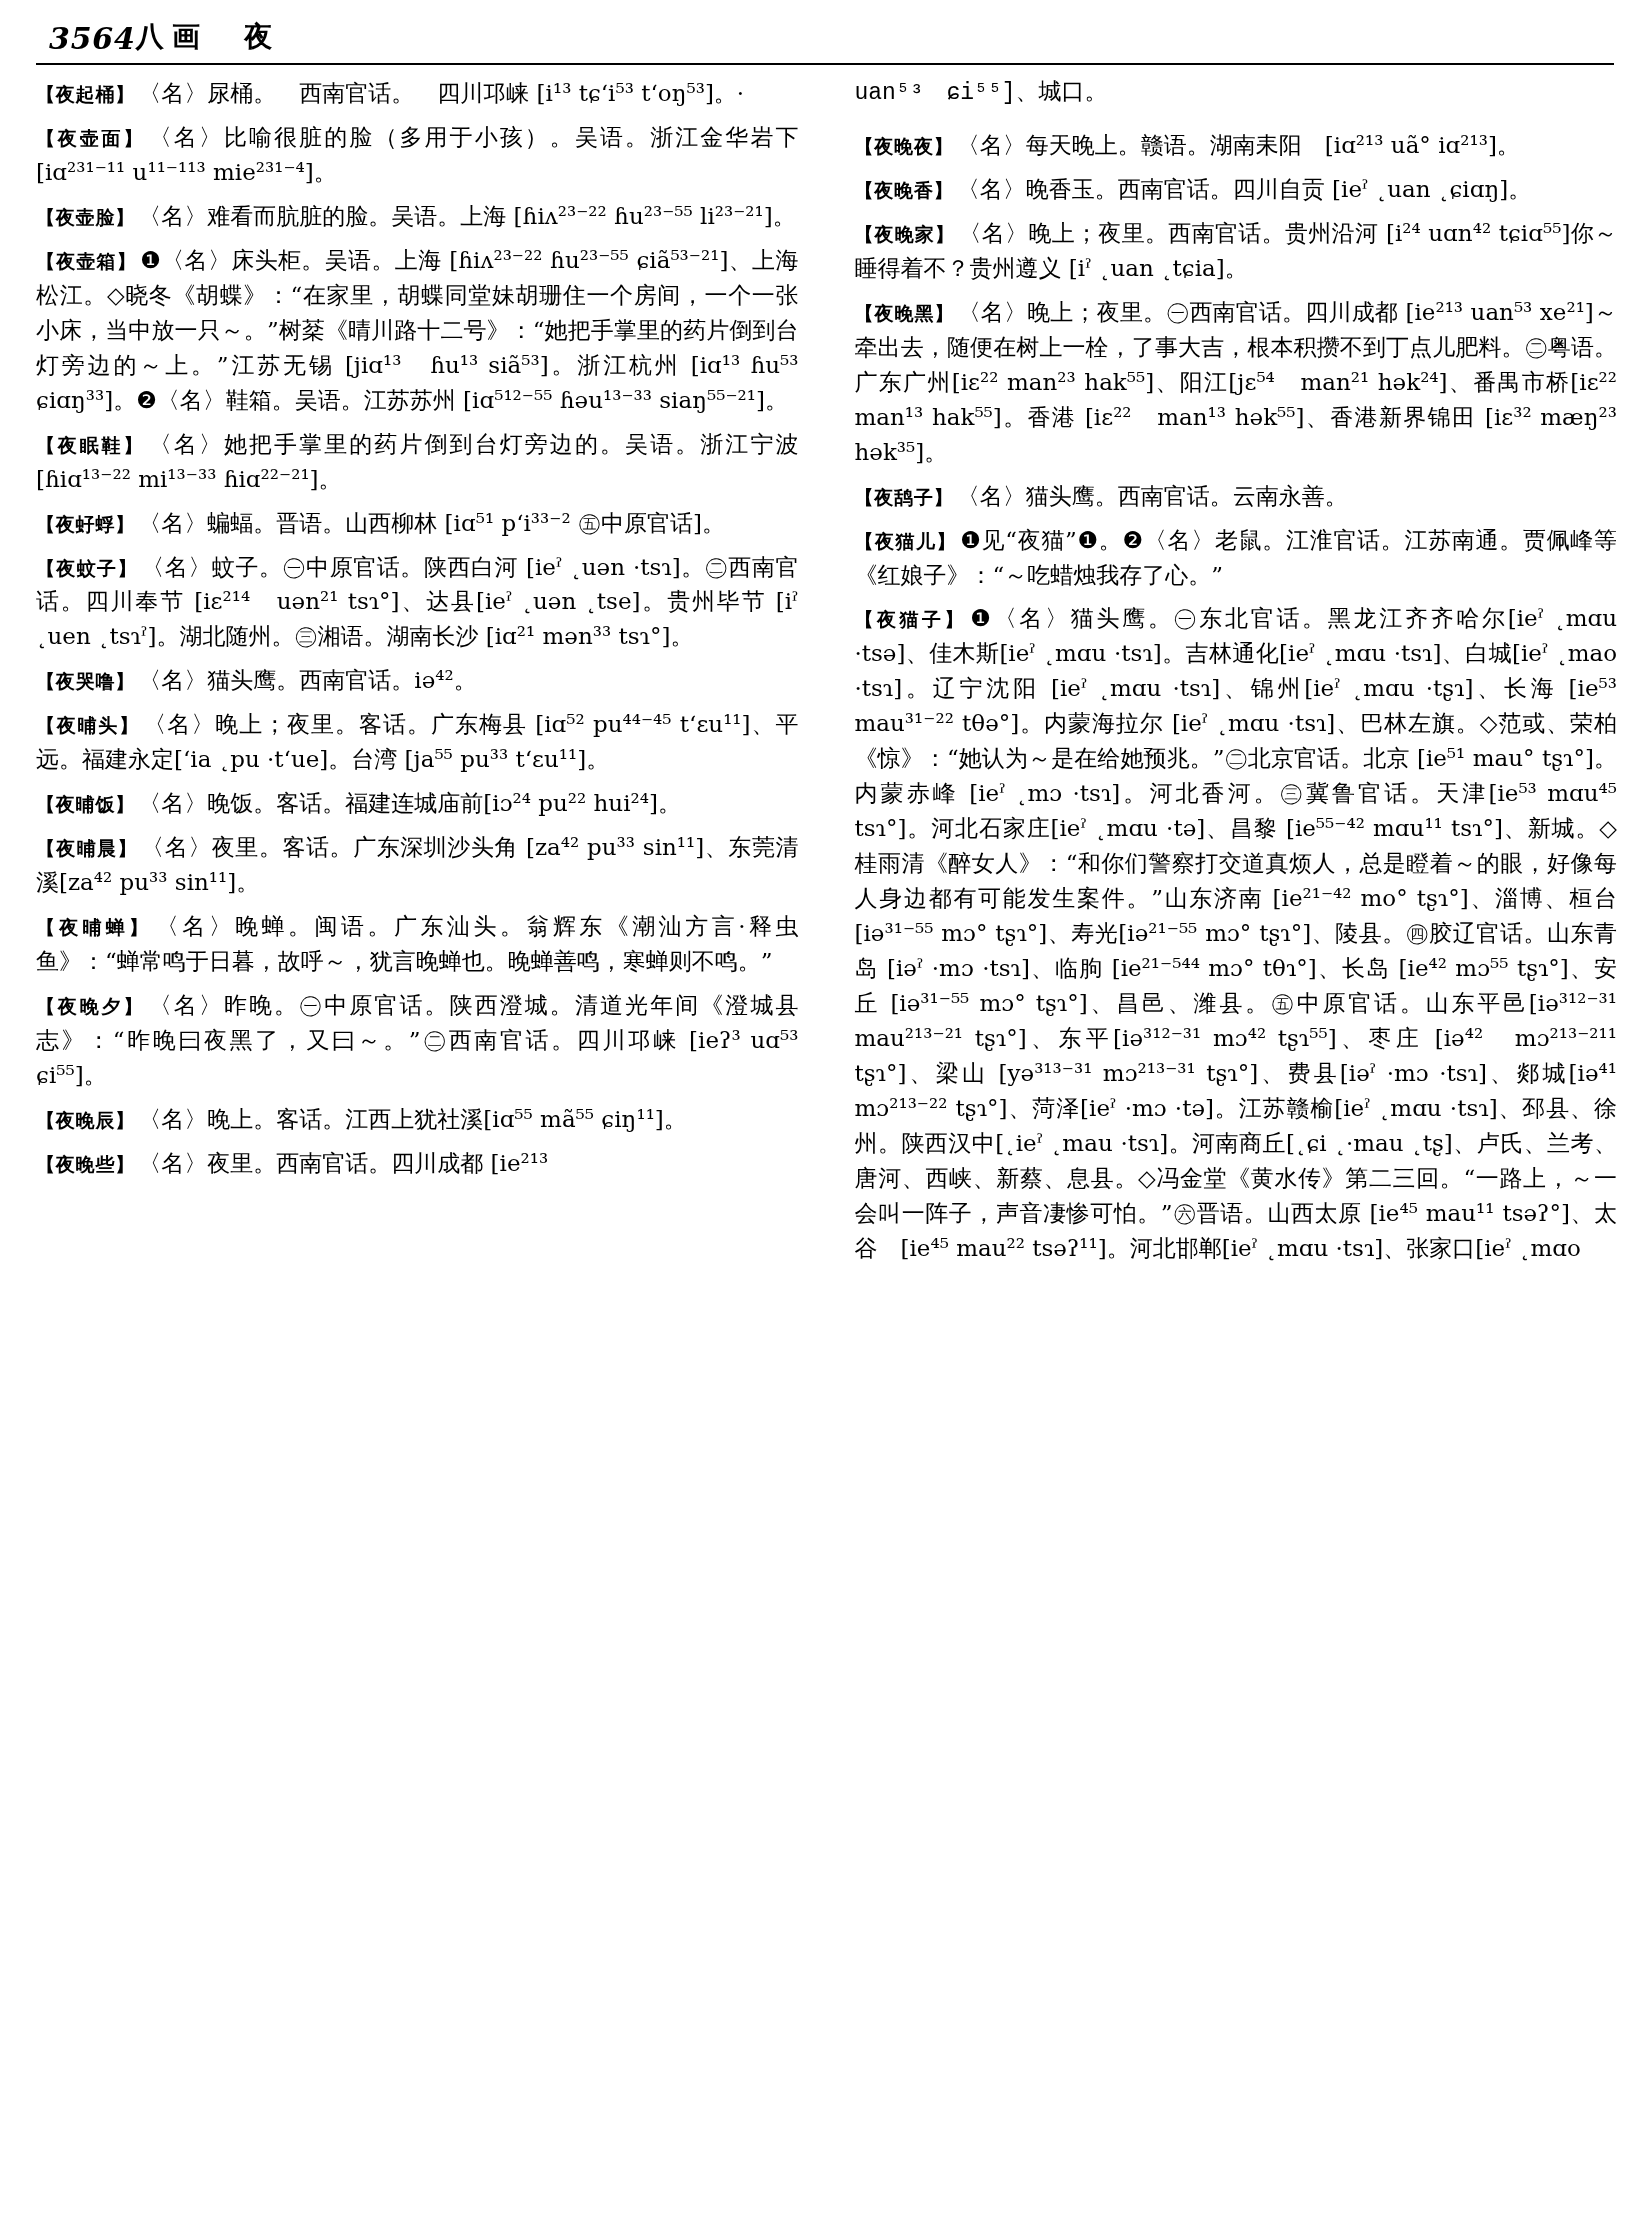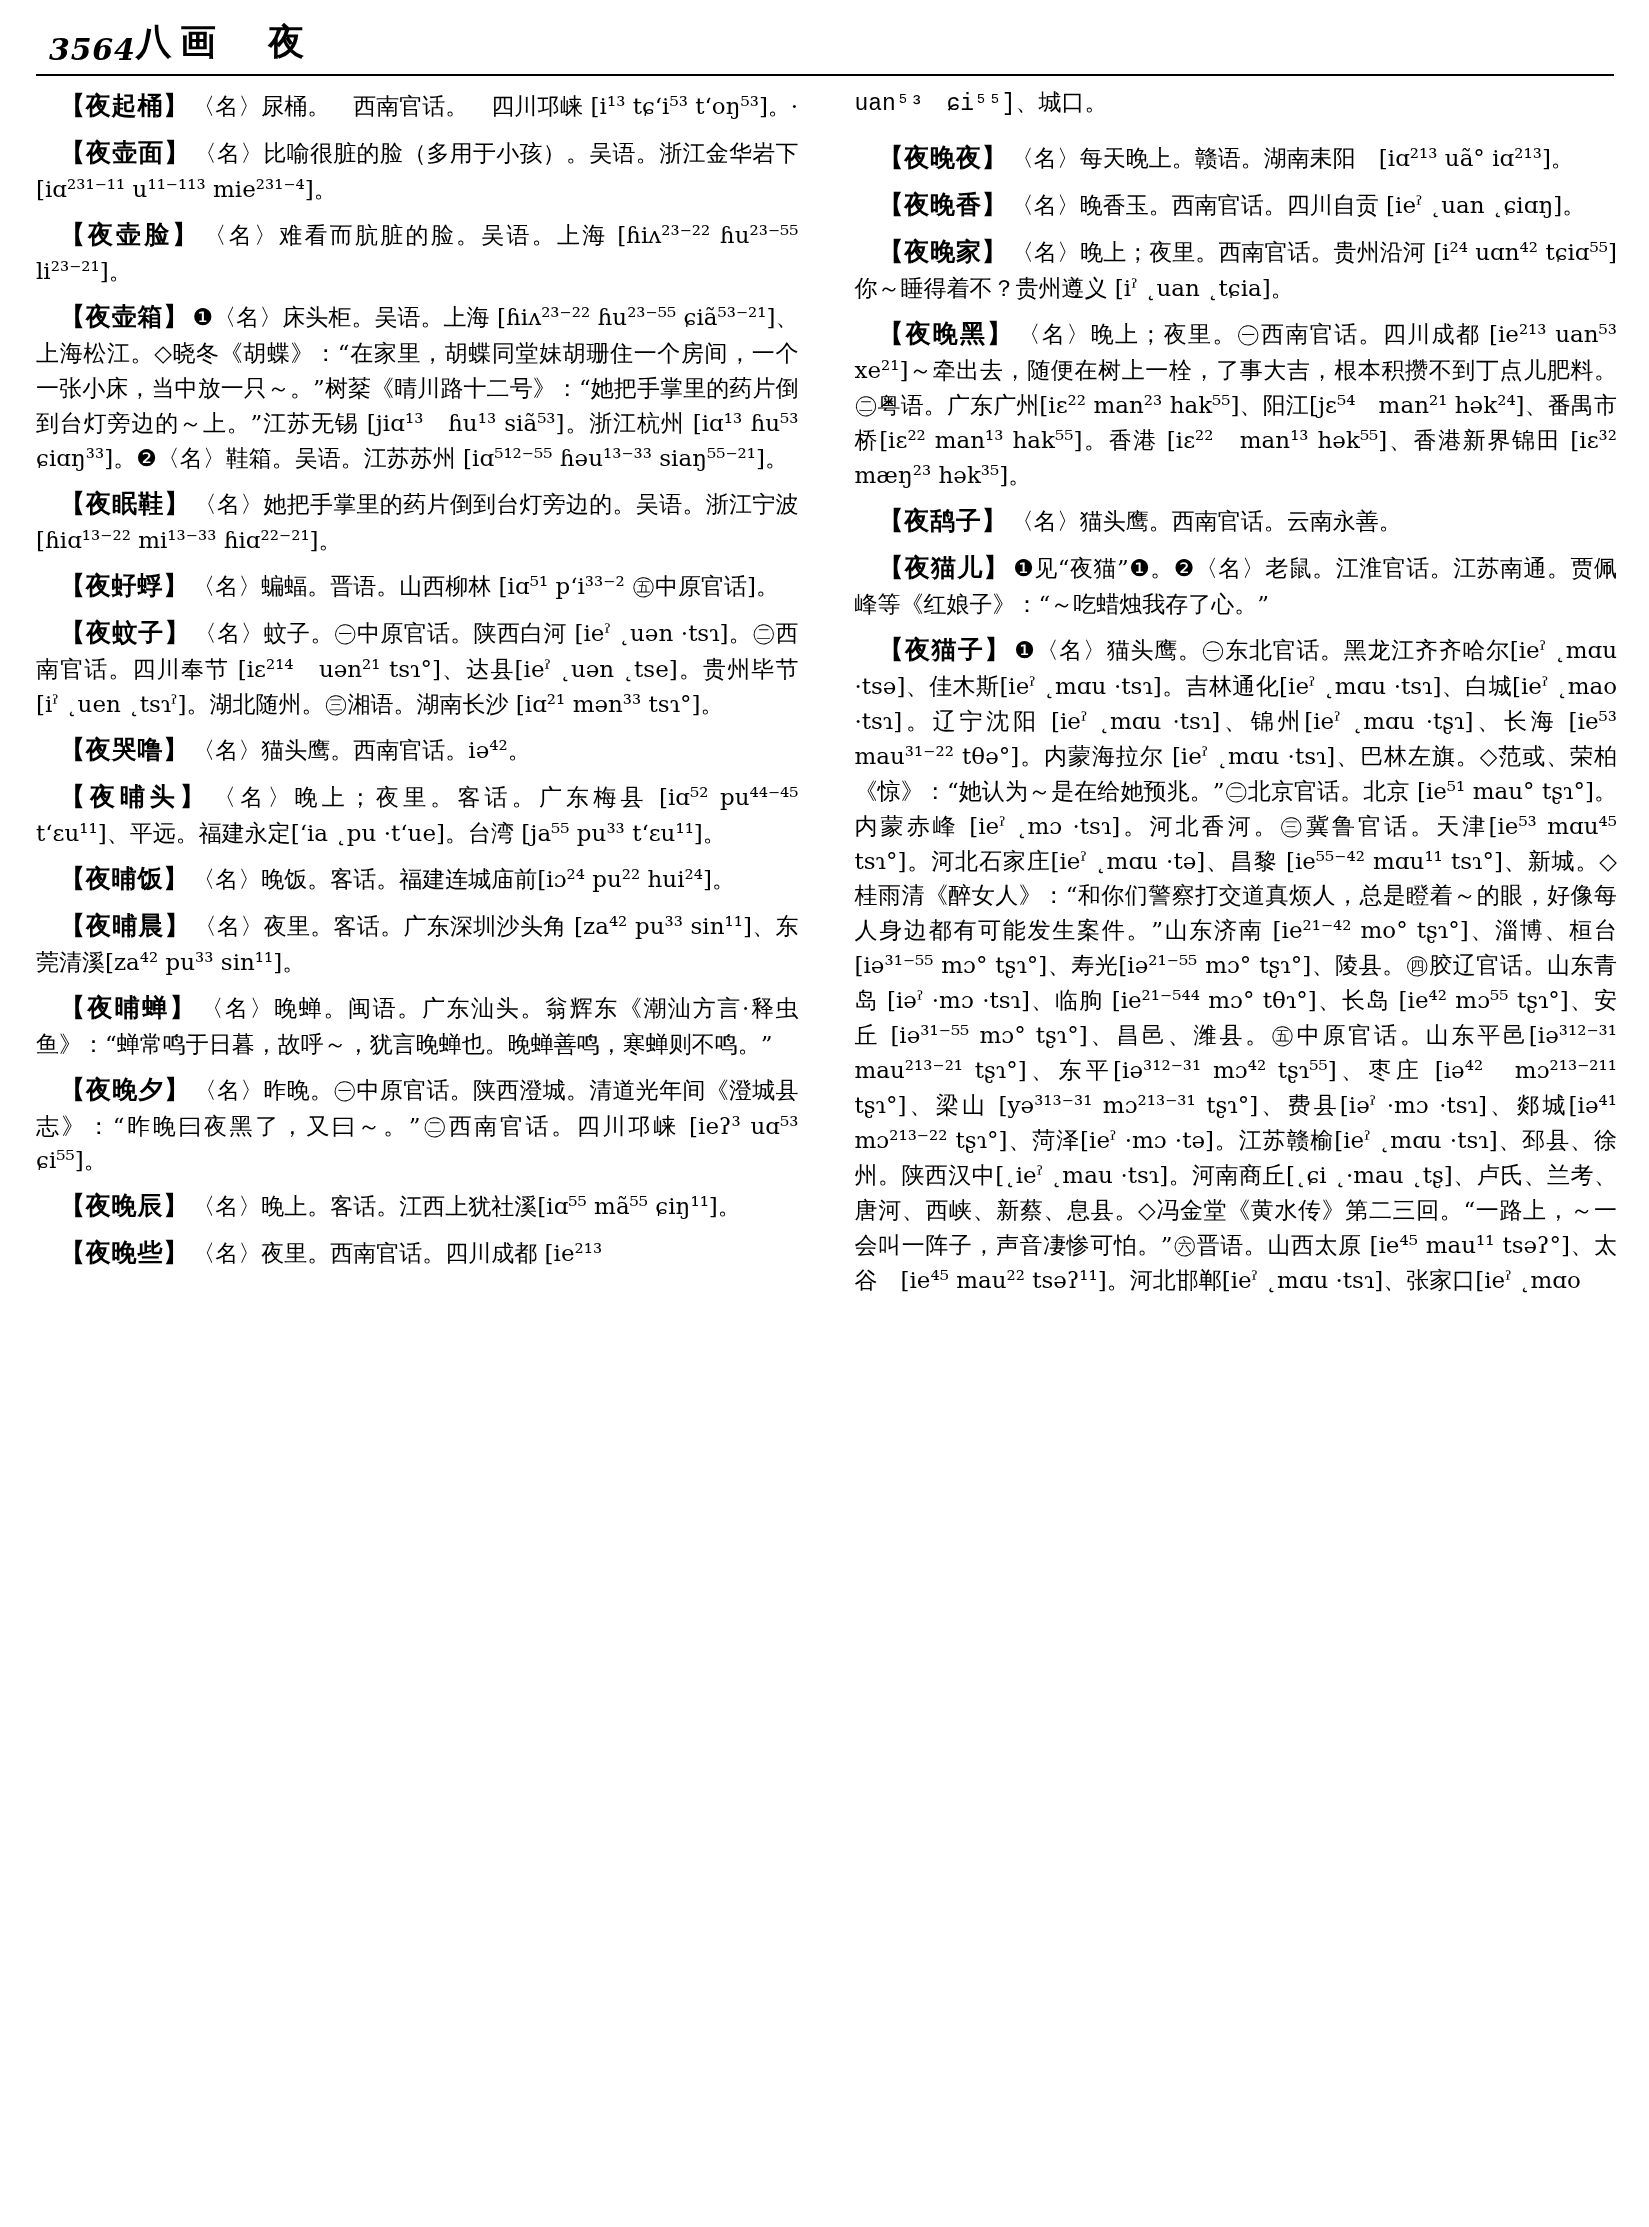--- a/index.html
+++ b/index.html
@@ -31,21 +31,21 @@
     letter-spacing: 0.8px;
   }
   .runhead .pageno {
     font-family: "DejaVu Serif", serif;
     font-weight: bold;
     font-style: italic;
     font-size: 30px;
   }
   .runhead .section {
     font-weight: bold;
-    font-size: 36px;
+    font-size: 28px;
     letter-spacing: 8.2px;
   }
   .rule {
     margin: 6.6px 36px 0 36px;
     border-top: 2.5px solid #000;
   }
   
   .columns {
     display: flex;
     margin-top: 11.5px;
@@ -62,24 +62,23 @@
 
   .entry {
     margin-bottom: 9px;
     font-size: 23px;
     line-height: 1.52;
     text-align: justify;
     text-justify: inter-character;
   }
   .entry .hw {
     font-weight: bold;
-    font-size: 25px;
+    font-size: 19px;
     letter-spacing: 0.8px;
     margin-right: 3.3px;
-    margin-left: 24px;
   }
   .cont {
     font-size: 23px;
     line-height: 1.52;
     text-align: justify;
     text-justify: inter-character;
     margin-bottom: 17px;
     font-family: Liberation Mono, monospace;
   }
 </style>

